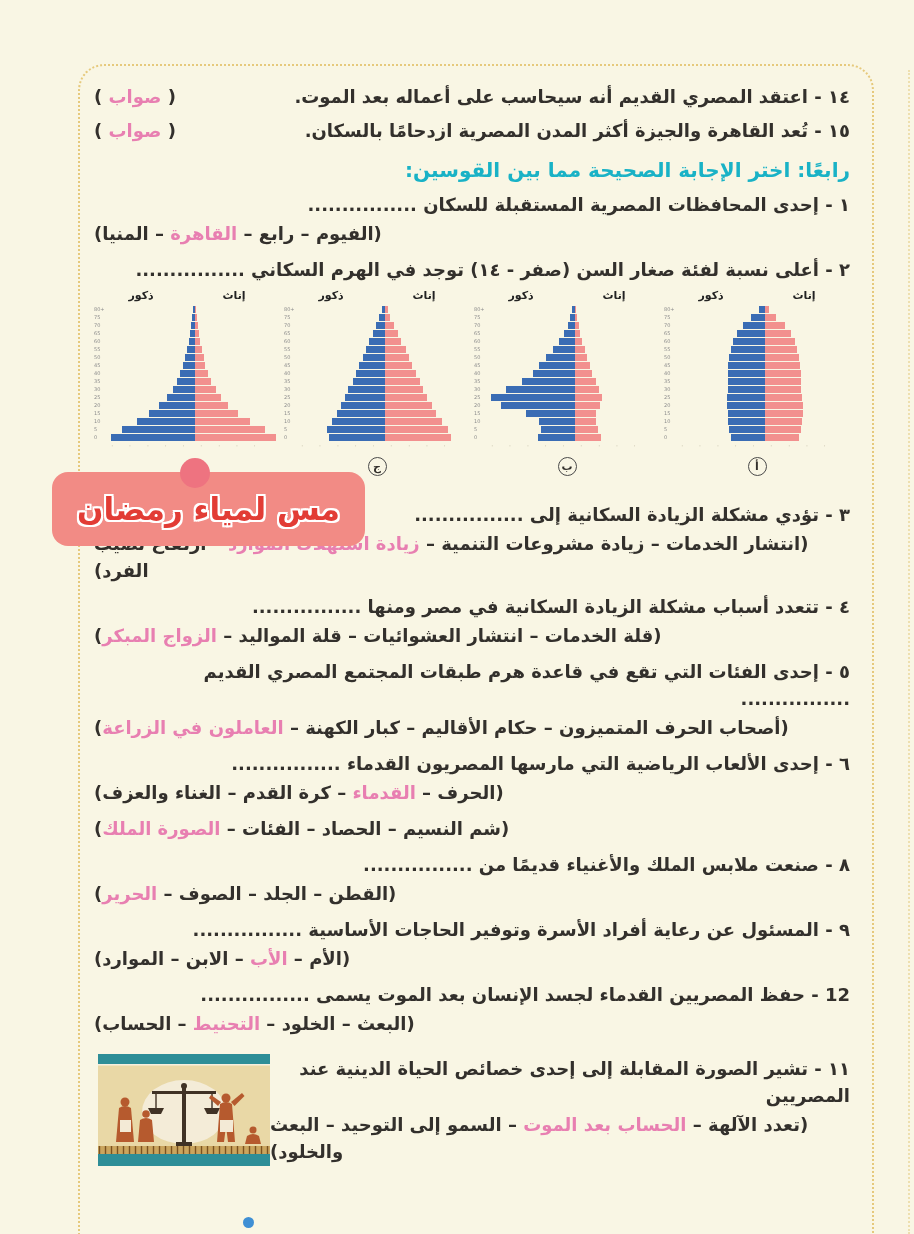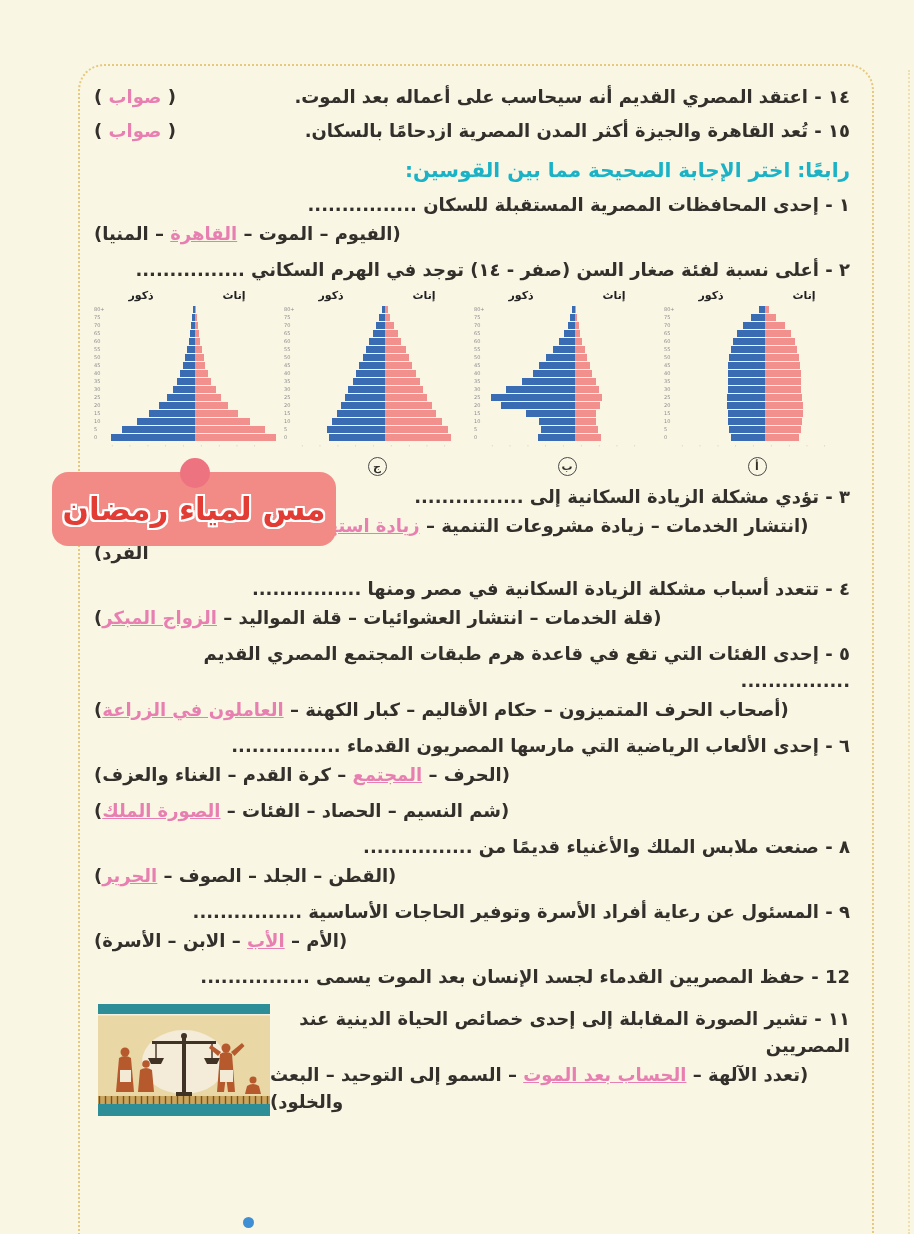--- a/index.html
+++ b/index.html
@@ -30,26 +30,26 @@
   .tf-answer{white-space:nowrap;}
   .pink{color:#e87fb1;}
   .section-header{
     color:#19b2c6;font-size:20px;font-weight:bold;
     margin:12px 0 4px;text-align:right;
   }
   .q{
     font-weight:bold;font-size:18px;line-height:27px;
     margin:9px 0 0;text-align:right;
   }
-  .mt-lg{margin-top:12px;}
+  .mt-lg{margin-top:30px;}
   .opts{
     font-weight:bold;font-size:18px;line-height:27px;
     margin:2px 0 9px;text-align:left;direction:rtl;
   }
-  .opts .correct{color:#e87fb1;text-decoration:underline;}
+  .opts .correct{color:#e87fb1;}
   
   #pyramids{display:flex;direction:ltr;justify-content:space-between;margin:6px 0 0;height:182px;}
   .pyr{width:186px;position:relative;}
   .pyr-head{display:flex;direction:ltr;justify-content:space-around;font-size:11px;font-weight:bold;color:#222;height:16px;}
   .pyr-body{display:flex;direction:ltr;}
   .ages{width:15px;display:flex;flex-direction:column;}
   .ages div{height:8px;line-height:8px;font-size:5px;color:#8d8d8d;text-align:left;}
   .bars{flex:1;display:flex;flex-direction:column;}
   .brow{height:8px;display:flex;}
   .half{flex:1;display:flex;align-items:center;}
@@ -57,21 +57,21 @@
   .half.r{justify-content:flex-start;}
   .bar{height:7px;}
   .ticks{font-size:6px;color:#b0a98f;text-align:center;letter-spacing:7px;height:9px;line-height:9px;direction:ltr;overflow:hidden;}
   .pyr-label{text-align:center;margin-top:5px;height:19px;}
   .circ{
     display:inline-block;width:17px;height:17px;border:1px solid #4a4a4a;
     border-radius:50%;font-size:11px;line-height:17px;font-weight:bold;text-align:center;
   }
   
   .watermark{
-    position:absolute;left:52px;top:472px;width:284px;height:74px;
+    position:absolute;left:52px;top:472px;width:313px;height:74px;
     background:#f28b85;border-radius:16px;z-index:5;
     display:flex;align-items:center;justify-content:center;
   }
   .watermark::before{
     content:"";position:absolute;top:-14px;left:128px;width:30px;height:30px;
     border-radius:50%;background:#ee7380;
   }
   .watermark span{
     font-size:31px;font-weight:bold;color:#e23c35;
     text-shadow:2px 0 0 #fff,-2px 0 0 #fff,0 2px 0 #fff,0 -2px 0 #fff,
@@ -102,21 +102,21 @@
       </div>
       <div class="tf-row">
         <span class="tf-text">١٥ - تُعد القاهرة والجيزة أكثر المدن المصرية ازدحامًا بالسكان.</span>
         <span class="tf-answer">( <span class="pink">صواب</span> )</span>
       </div>
     </div>
 
   <div class="section-header">رابعًا: اختر الإجابة الصحيحة مما بين القوسين:</div>
 
   <div class="q">١ - إحدى المحافظات المصرية المستقبلة للسكان ................</div>
-  <div class="opts">(<span>الفيوم</span> – <span>الموت</span> – <span class="correct">القاهرة</span> – <span>المنيا</span>)</div>
+  <div class="opts">(<span>الفيوم</span> – <span>رابع</span> – <span class="correct">القاهرة</span> – <span>المنيا</span>)</div>
 
   <div class="q">٢ - أعلى نسبة لفئة صغار السن (صفر - ١٤) توجد في الهرم السكاني ................</div>
 
   <div id="pyramids">
       <div class="pyr">
         <div class="pyr-head">
           <span>ذكور</span>
           <span>إناث</span>
         </div>
         <div class="pyr-body">
@@ -787,31 +787,32 @@
   <div class="q mt-lg">٣ - تؤدي مشكلة الزيادة السكانية إلى ................</div>
   <div class="opts">(<span>انتشار الخدمات</span> – <span>زيادة مشروعات التنمية</span> – <span class="correct">زيادة استهلاك الموارد</span> – <span>ارتفاع نصيب الفرد</span>)</div>
 
   <div class="q">٤ - تتعدد أسباب مشكلة الزيادة السكانية في مصر ومنها ................</div>
   <div class="opts">(<span>قلة الخدمات</span> – <span>انتشار العشوائيات</span> – <span>قلة المواليد</span> – <span class="correct">الزواج المبكر</span>)</div>
 
   <div class="q">٥ - إحدى الفئات التي تقع في قاعدة هرم طبقات المجتمع المصري القديم ................</div>
   <div class="opts">(<span>أصحاب الحرف المتميزون</span> – <span>حكام الأقاليم</span> – <span>كبار الكهنة</span> – <span class="correct">العاملون في الزراعة</span>)</div>
 
   <div class="q">٦ - إحدى الألعاب الرياضية التي مارسها المصريون القدماء ................</div>
-  <div class="opts">(<span>الحرف</span> – <span class="correct">المجتمع</span> – <span>كرة القدم</span> – <span>الغناء والعزف</span>)</div>
+  <div class="opts">(<span>الحرف</span> – <span class="correct">القدماء</span> – <span>كرة القدم</span> – <span>الغناء والعزف</span>)</div>
 
   <div class="opts">(<span>شم النسيم</span> – <span>الحصاد</span> – <span>الفئات</span> – <span class="correct">الصورة الملك</span>)</div>
 
   <div class="q">٨ - صنعت ملابس الملك والأغنياء قديمًا من ................</div>
   <div class="opts">(<span>القطن</span> – <span>الجلد</span> – <span>الصوف</span> – <span class="correct">الحرير</span>)</div>
 
   <div class="q">٩ - المسئول عن رعاية أفراد الأسرة وتوفير الحاجات الأساسية ................</div>
-  <div class="opts">(<span>الأم</span> – <span class="correct">الأب</span> – <span>الابن</span> – <span>الأسرة</span>)</div>
+  <div class="opts">(<span>الأم</span> – <span class="correct">الأب</span> – <span>الابن</span> – <span>الموارد</span>)</div>
 
   <div class="q">12 - حفظ المصريين القدماء لجسد الإنسان بعد الموت يسمى ................</div>
+  <div class="opts">(<span>البعث</span> – <span>الخلود</span> – <span class="correct">التحنيط</span> – <span>الحساب</span>)</div>
 
   <div class="q11">
     <div class="q11-text">
       <div class="q">١١ - تشير الصورة المقابلة إلى إحدى خصائص الحياة الدينية عند المصريين</div>
       <div class="opts">(<span>تعدد الآلهة</span> – <span class="correct">الحساب بعد الموت</span> – <span>السمو إلى التوحيد</span> – <span>البعث والخلود</span>)</div>
     </div>
     <div class="q11-image">
       <svg viewBox="0 0 172 112" width="172" height="112">
         <defs>
           <pattern id="kp" width="6" height="8" patternUnits="userSpaceOnUse">

